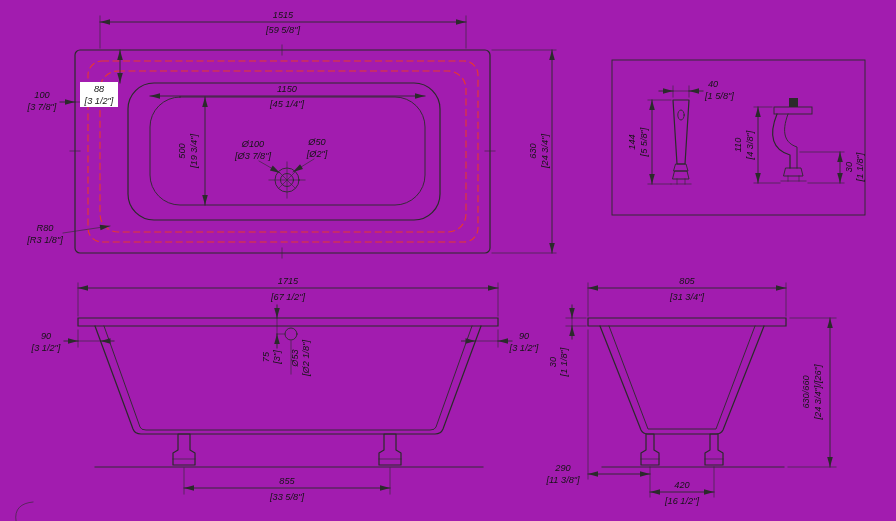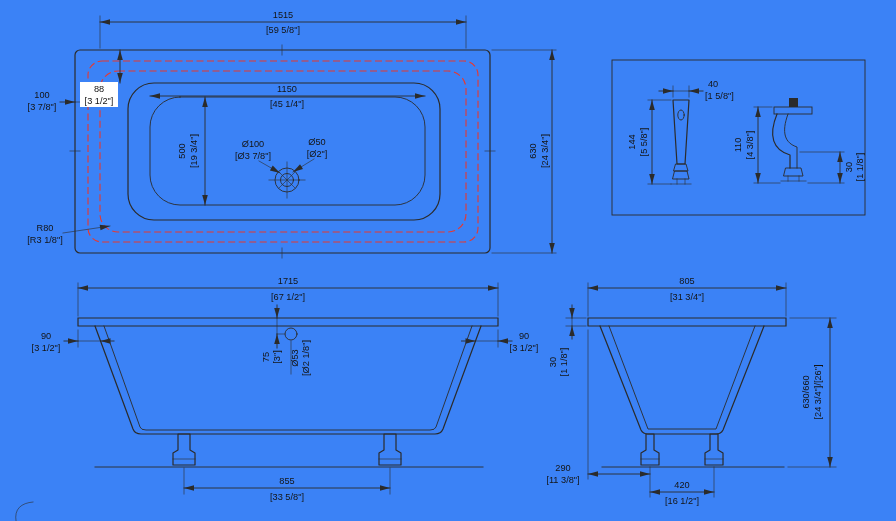--- a/index.html
+++ b/index.html
@@ -1,16 +1,16 @@
 <!DOCTYPE html>
 <html><head>
 <meta charset="utf-8">
 <style>
   html,body{margin:0;padding:0;background:#ffffff;}
-  .wrap{width:896px;height:521px;background:#3b82f6;position:relative;overflow:hidden;}
+  .wrap{width:896px;height:521px;background:#a21caf;position:relative;overflow:hidden;font-style:italic;}
   svg{display:block;font-family:"Liberation Sans",sans-serif;}
   .ln{stroke:#2b2b2b;stroke-width:1.2;fill:none;stroke-linejoin:round;stroke-linecap:square;}
   .md{stroke:#2b2b2b;stroke-width:0.9;fill:none;stroke-linecap:square;}
   .tn{stroke:#2b2b2b;stroke-width:0.6;fill:none;stroke-linecap:square;}
   .red{stroke:#e8382f;stroke-width:1.1;fill:none;stroke-dasharray:7 3.5;}
   text{fill:#141414;font-size:9.2px;}
   .t{text-anchor:middle;}
   .ts{text-anchor:start;}
 </style>
 </head>

